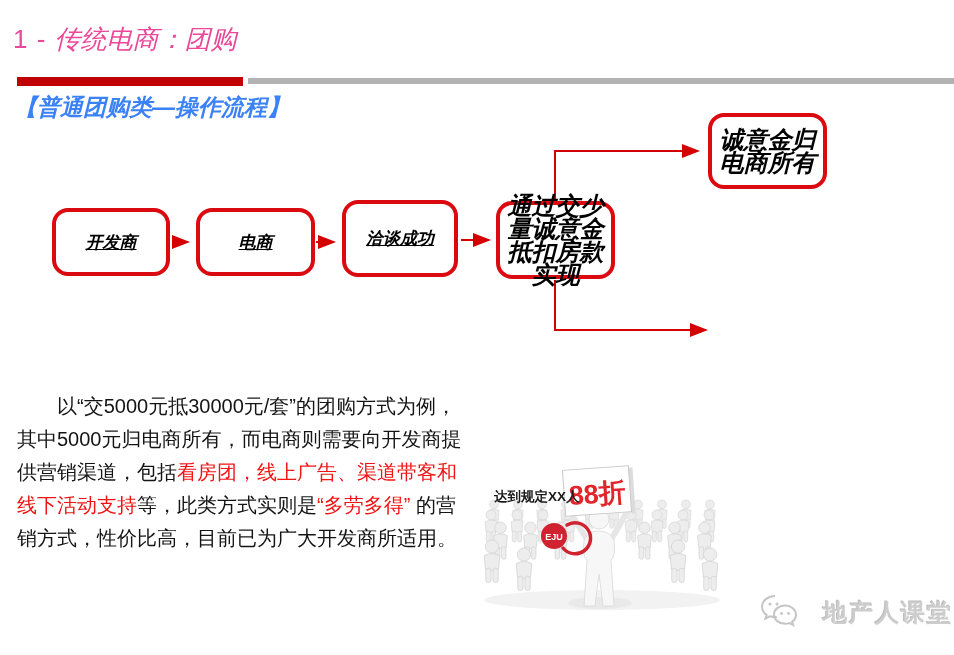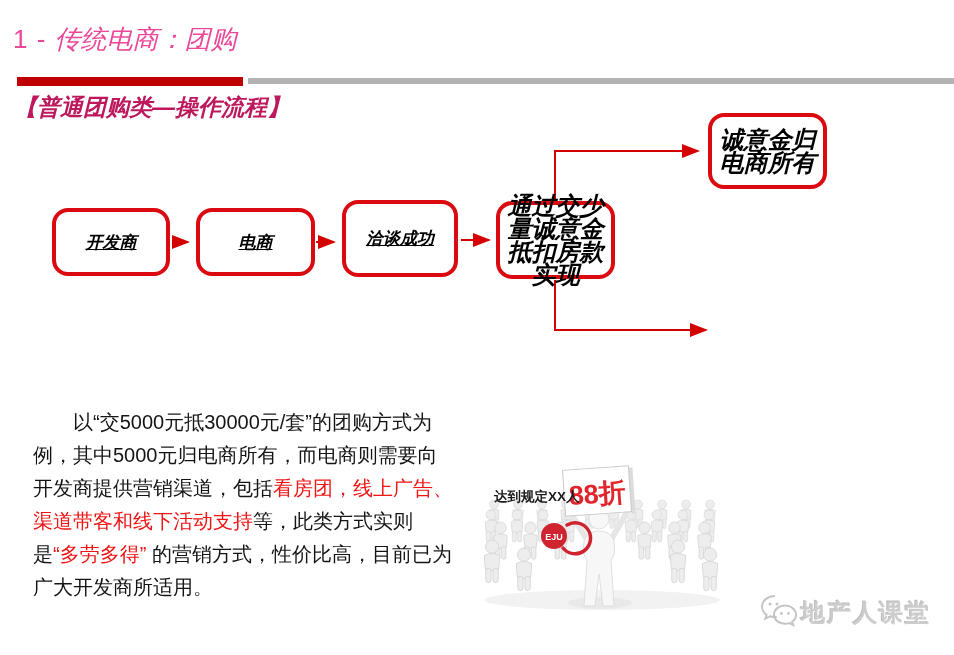--- a/index.html
+++ b/index.html
@@ -7,50 +7,50 @@
          font-family:"Liberation Sans",sans-serif;}
 
   
   .title{position:absolute;left:13px;top:22px;font-size:26px;font-weight:normal;
          color:#ec4899;white-space:nowrap;}
   .title .num{font-style:normal;letter-spacing:1px;}
   .title .main{font-style:italic;}
   .rule-red{position:absolute;left:17px;top:77px;width:226px;height:9px;background:#c00000;}
   .rule-gray{position:absolute;left:248px;top:78px;width:706px;height:6px;background:#b3b3b3;}
   .subtitle{position:absolute;left:14px;top:92px;font-size:23px;font-weight:bold;
-            font-style:italic;color:#be185d;white-space:nowrap;}
+            font-style:italic;color:#3b82f6;white-space:nowrap;}
 
   
   .fbox{position:absolute;border:4px solid #db0a10;border-radius:16px;background:#fff;
         display:flex;align-items:center;justify-content:center;text-align:center;
         font-weight:bold;font-style:italic;color:#000;box-sizing:border-box;padding:2px 6px;}
   .fbox .lbl{font-size:24px;line-height:23px;}
   #fb1{left:52px;top:208px;width:118px;height:68px}
   #fb2{left:196px;top:208px;width:119px;height:68px}
   #fb3{left:342px;top:200px;width:116px;height:77px}
   #fb1 .lbl,#fb2 .lbl,#fb3 .lbl{font-size:17px;text-decoration:underline;}
   #fb4{left:496px;top:201px;width:119px;height:78px}
   #fb5{left:708px;top:113px;width:119px;height:76px}
   #fb6{left:715px;top:292px;width:120px;height:81px}
 
   .connectors{position:absolute;left:0;top:0;pointer-events:none;}
 
   
   .bodytext{position:absolute;left:17px;top:390px;width:452px;font-size:20px;
             line-height:33px;color:#141414;}
-  .bodytext p{margin:16px;text-indent:2em;}
+  .bodytext p{margin:0;text-indent:2em;}
   .red{color:#f01414;}
 
   
   .illus{position:absolute;left:480px;top:448px;width:266px;height:166px;}
   .illus svg text{font-family:"Liberation Sans",sans-serif;}
   .crowd{fill:#ededed;stroke:#d4d4d4;stroke-width:0.7;}
 
   
-  .watermark{position:absolute;left:760px;top:594px;display:flex;align-items:center;gap:1px;justify-content:flex-end;}
+  .watermark{position:absolute;left:760px;top:594px;display:flex;align-items:center;gap:23px;justify-content:flex-end;}
   .wm-text{font-size:24px;font-weight:bold;letter-spacing:2px;color:#cdcdcd;
            text-shadow:1px 1px 0 #ffffff,-1px -1px 0 #bdbdbd;white-space:nowrap;}
 </style>
 </head>
 <body>
 
 <div class="slide">
 
   <div class="title">
     <span class="num">1 - </span><span class="main">传统电商：团购</span>

